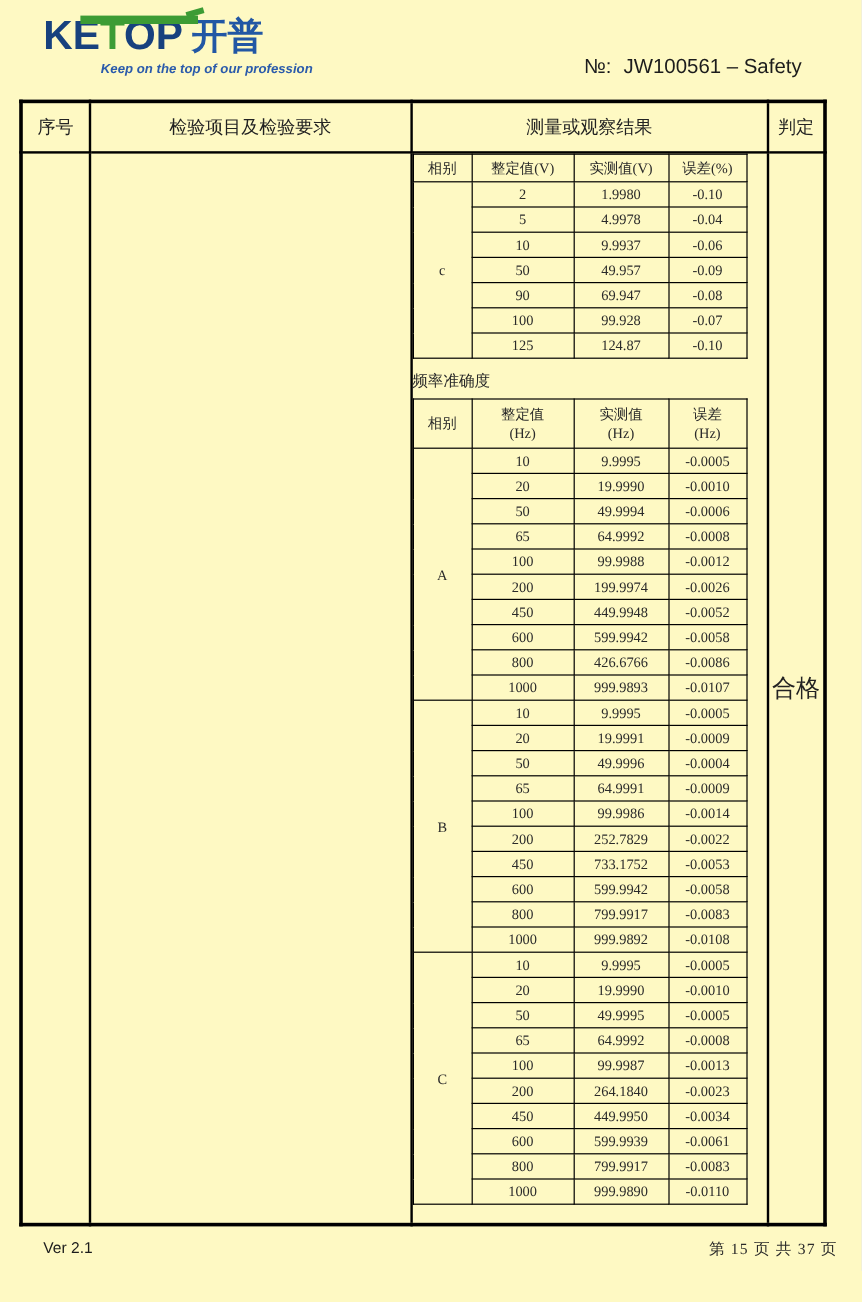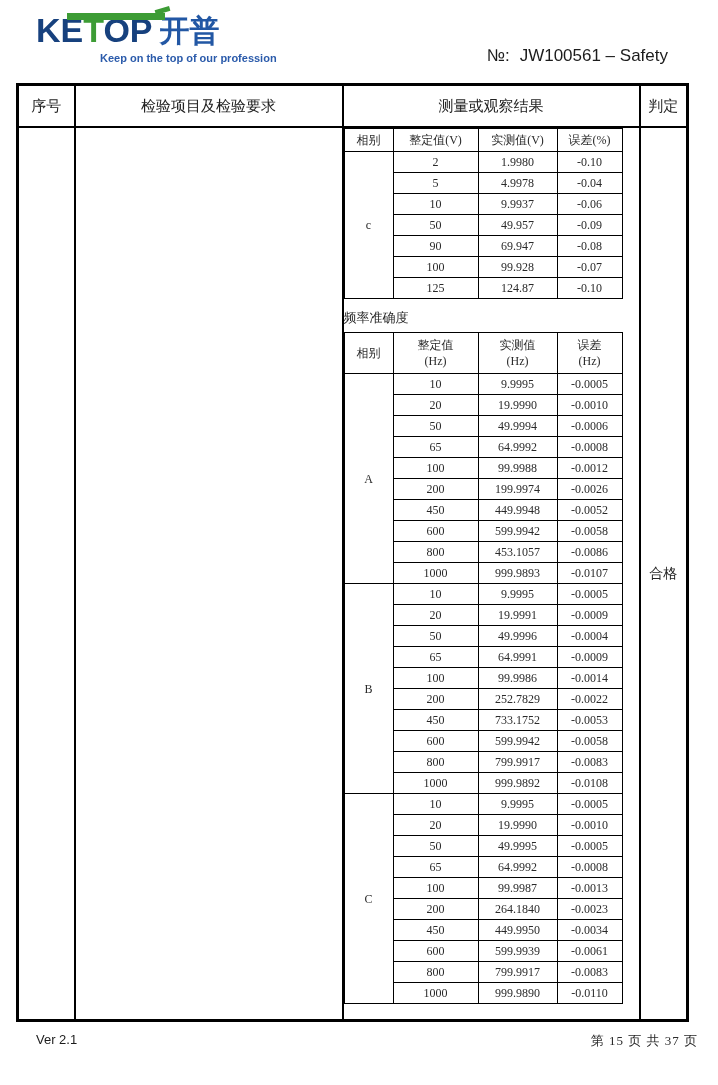--- a/index.html
+++ b/index.html
@@ -6,57 +6,57 @@
     --brand-navy:#17417e;
     --brand-green:#3d9c35;
     --tagline-blue:#2b5bab;
     --ink:#222222;
     --line:#000000;
   }
   html,body{margin:0;padding:0;background:#e8e8e8;}
   .page{
     position:relative;
     width:718px;height:1085px;
-    background:#ffffff;
+    background:#fef9c3;
     margin:0 auto;
     font-family:"Liberation Serif","DejaVu Serif",serif;
     color:var(--ink);
     overflow:hidden;
   }
 
   
   .logo{position:absolute;left:36px;top:12px;}
   .logo-mark{position:relative;font-family:"Liberation Sans","DejaVu Sans",sans-serif;
     font-weight:bold;font-size:34px;line-height:36px;letter-spacing:0px;white-space:nowrap;}
   .logo-mark .ke,.logo-mark .op{color:var(--brand-navy);}
   .logo-mark .t{color:var(--brand-green);}
   .logo-mark .cn{color:#2257a4;font-size:30px;margin-left:7px;vertical-align:1px;}
   .t-bar{position:absolute;top:1px;left:31px;width:98px;height:7px;background:var(--brand-green);}
   .t-bar::after{content:'';position:absolute;right:-5px;top:-5px;width:15px;height:5px;
     background:var(--brand-green);transform:rotate(-16deg);}
-  .tagline{margin:3px 0 0 64px;font-family:"Liberation Sans","DejaVu Sans",sans-serif;
-    font-weight:bold;font-size:11px;color:var(--tagline-blue);}
+  .tagline{margin:3px 0 0 48px;font-family:"Liberation Sans","DejaVu Sans",sans-serif;
+    font-style:italic;font-weight:bold;font-size:11px;color:var(--tagline-blue);}
   .doc-no{position:absolute;top:46px;right:50px;
     font-family:"Liberation Sans","DejaVu Sans",sans-serif;font-size:17px;color:#1c1c1c;}
   .doc-no .lbl{margin-right:10px;}
 
   
   table.main{
     position:absolute;left:16px;top:83px;
     width:670px;height:939px;
     border-collapse:collapse;table-layout:fixed;
     border:3px solid var(--line);
   }
   table.main th,table.main td{border:2px solid var(--line);padding:0;}
   table.main tr.head th{
     height:40px;font-weight:normal;font-size:15px;text-align:center;vertical-align:middle;
   }
   td.col-serial,td.col-item{vertical-align:top;}
   td.col-results{vertical-align:top;padding:7px 0 0 10px;}
-  td.col-verdict{vertical-align:middle;text-align:center;font-size:14px;padding-top:160px;}
+  td.col-verdict{vertical-align:middle;text-align:center;font-size:20px;padding-top:160px;}
 
   
   table.sub{border-collapse:collapse;table-layout:fixed;margin:0;}
   table.sub th,table.sub td{
     border:1px solid var(--line);text-align:center;vertical-align:middle;
     font-size:12px;font-weight:normal;color:#2a2a2a;
   }
   table.sub th{height:20px;padding:1px 0;}
   table.sub th div{line-height:16px;}
   table.sub td{height:20px;line-height:20px;}
@@ -220,21 +220,21 @@
                     <td>449.9948</td>
                     <td>-0.0052</td>
                   </tr>
                   <tr>
                     <td>600</td>
                     <td>599.9942</td>
                     <td>-0.0058</td>
                   </tr>
                   <tr>
                     <td>800</td>
-                    <td>453.1057</td>
+                    <td>426.6766</td>
                     <td>-0.0086</td>
                   </tr>
                   <tr>
                     <td>1000</td>
                     <td>999.9893</td>
                     <td>-0.0107</td>
                   </tr>
                   <tr>
                     <td rowspan="10">B</td>
                     <td>10</td>

